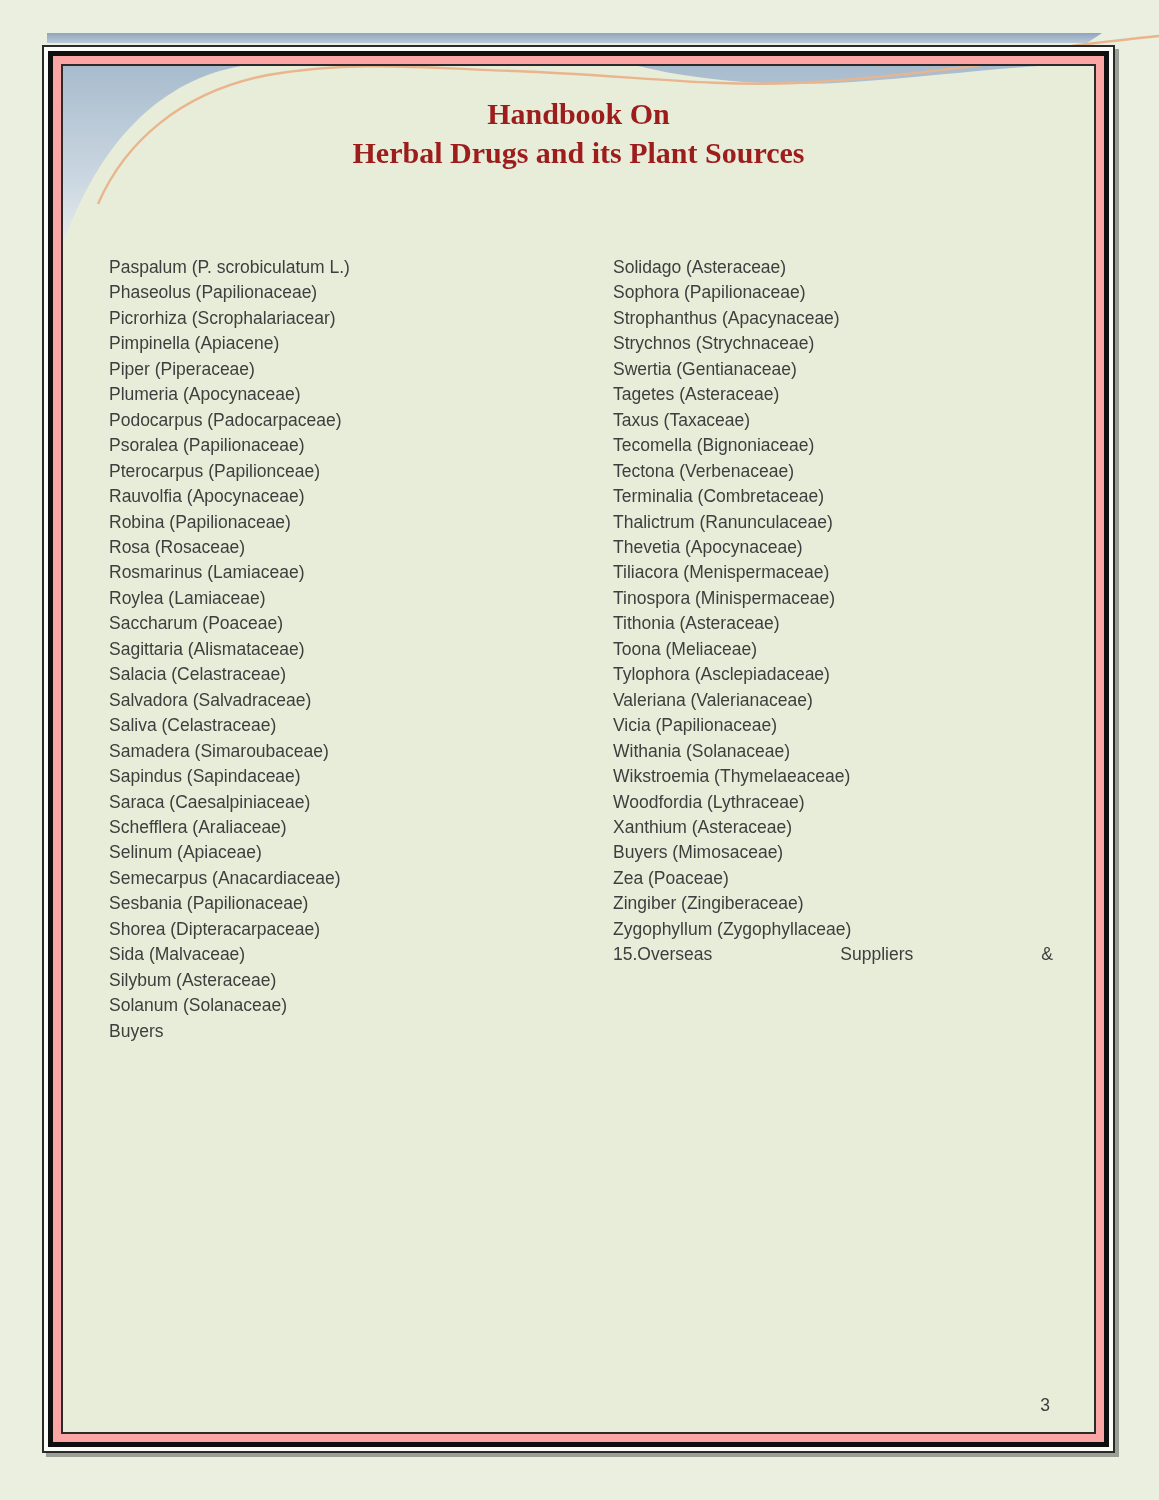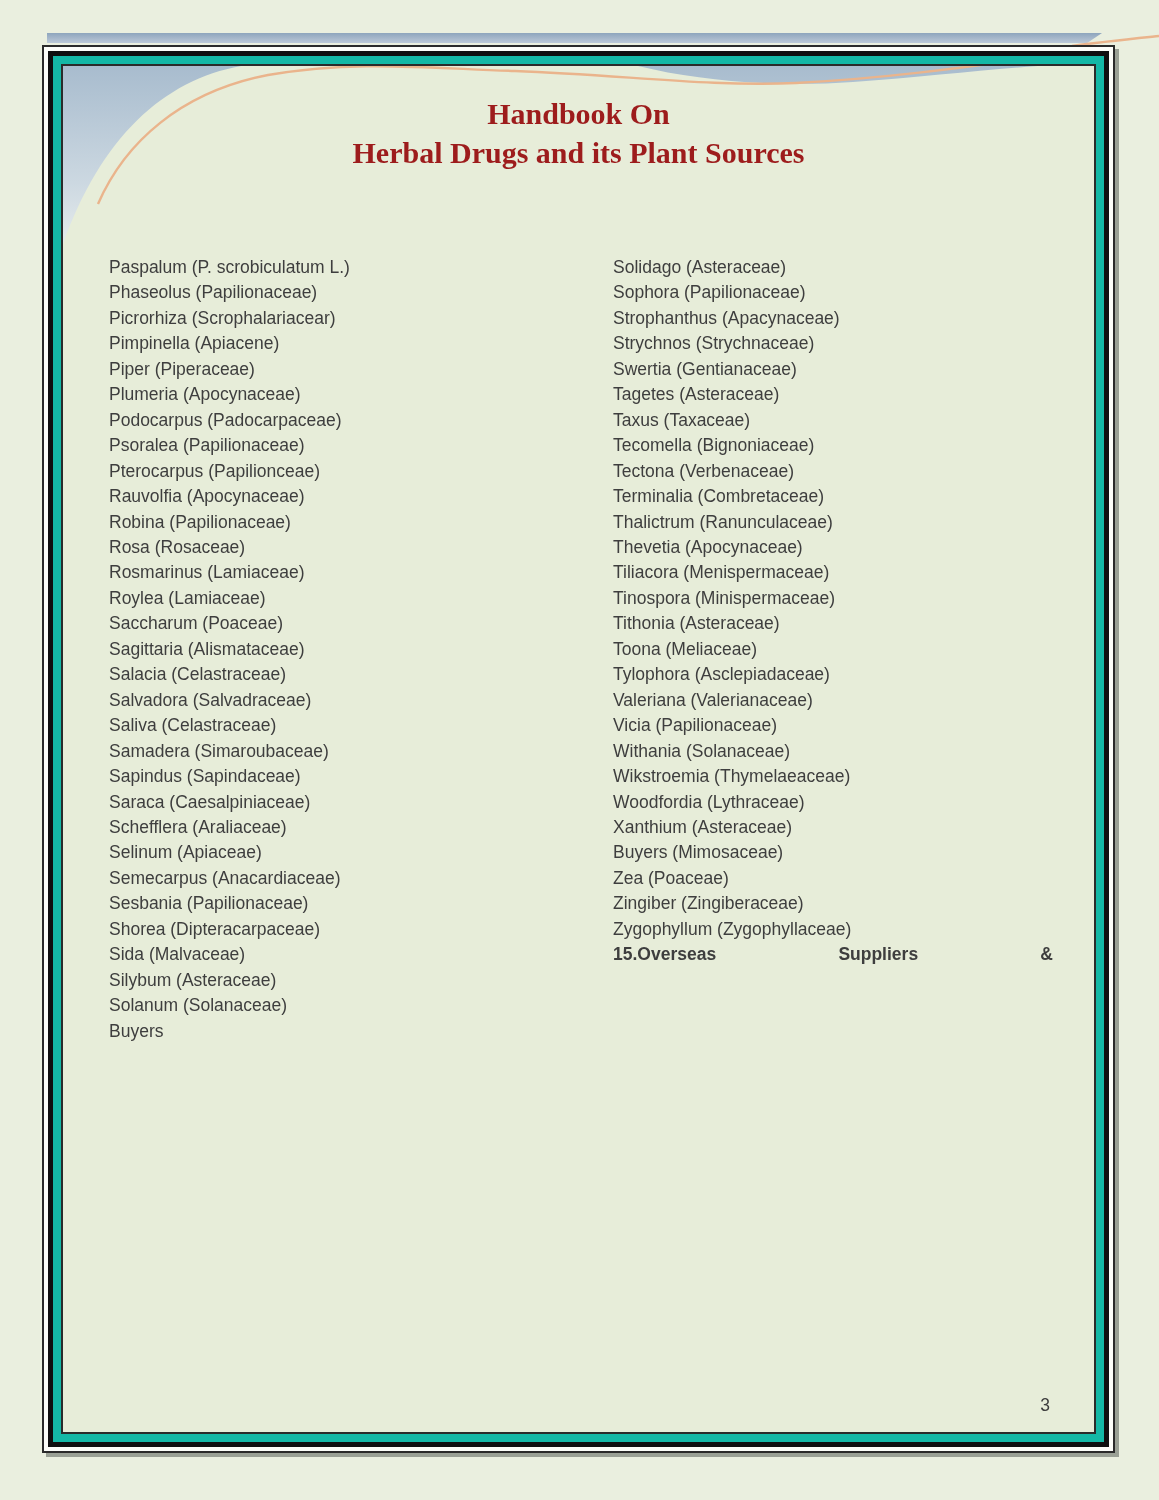--- a/index.html
+++ b/index.html
@@ -22,21 +22,21 @@
 
   
   .frame-outer {
     position:absolute; left:42px; top:45px; width:1073px; height:1408px;
     border:2px solid #2a2a2a; background:#fcfdf9; padding:4px;
     box-shadow:4px 4px 0 #9aa095;
     z-index:2;
   }
   .frame-mid {
     width:100%; height:100%;
-    border:5px solid #0f0f0f; background:#14b8a6; padding:8px;
+    border:5px solid #0f0f0f; background:#fca5a5; padding:8px;
   }
   .frame-inner {
     position:relative; width:100%; height:100%;
     border:2px solid #2b2b2b;
     background:#e7edd9;
     overflow:hidden;
   }
 
   .header-deco { position:absolute; top:0; left:0; width:100%; height:230px; pointer-events:none; }
 
@@ -55,21 +55,21 @@
 
   
   .columns {
     position:absolute; top:157px; left:46px;
     display:flex;
   }
   .col { font-size:17.5px; line-height:25.45px; color:#3e3e3e;margin-top:32px; }
   .col-left  { width:504px; }
   .col-right { width:440px; }
   .list-item { white-space:nowrap; }
-  .justified-line { display:flex; justify-content:space-between;font-weight:bold; }
+  .justified-line { display:flex; justify-content:space-between; }
 
   
   .page-number {
     position:absolute; right:44px; bottom:16px;
     font-size:17.5px; color:#3e3e3e;
   }
 </style>
 </head>
 <body>
 

